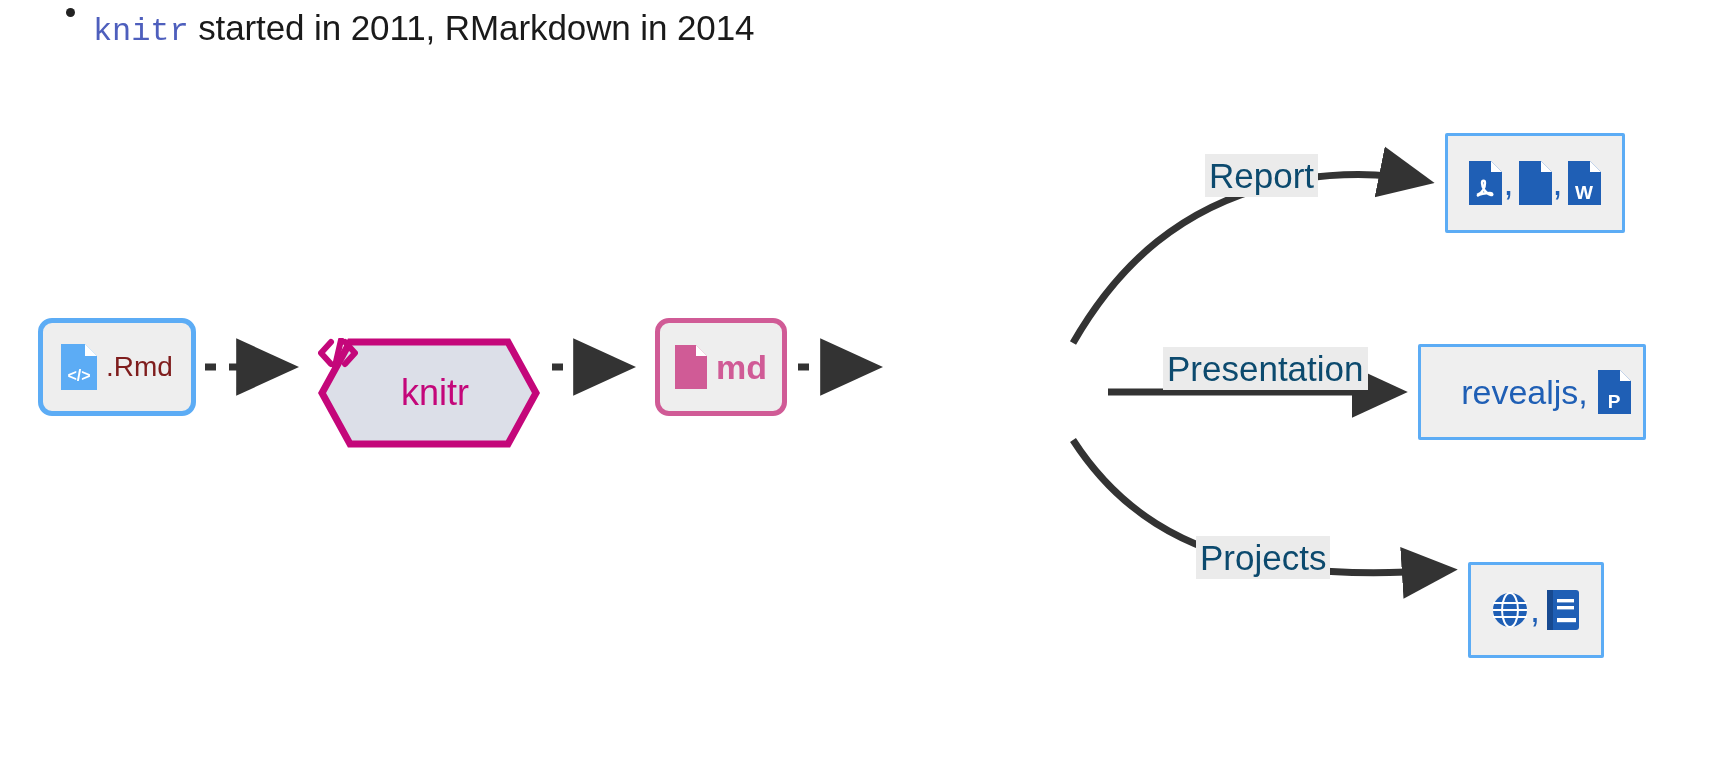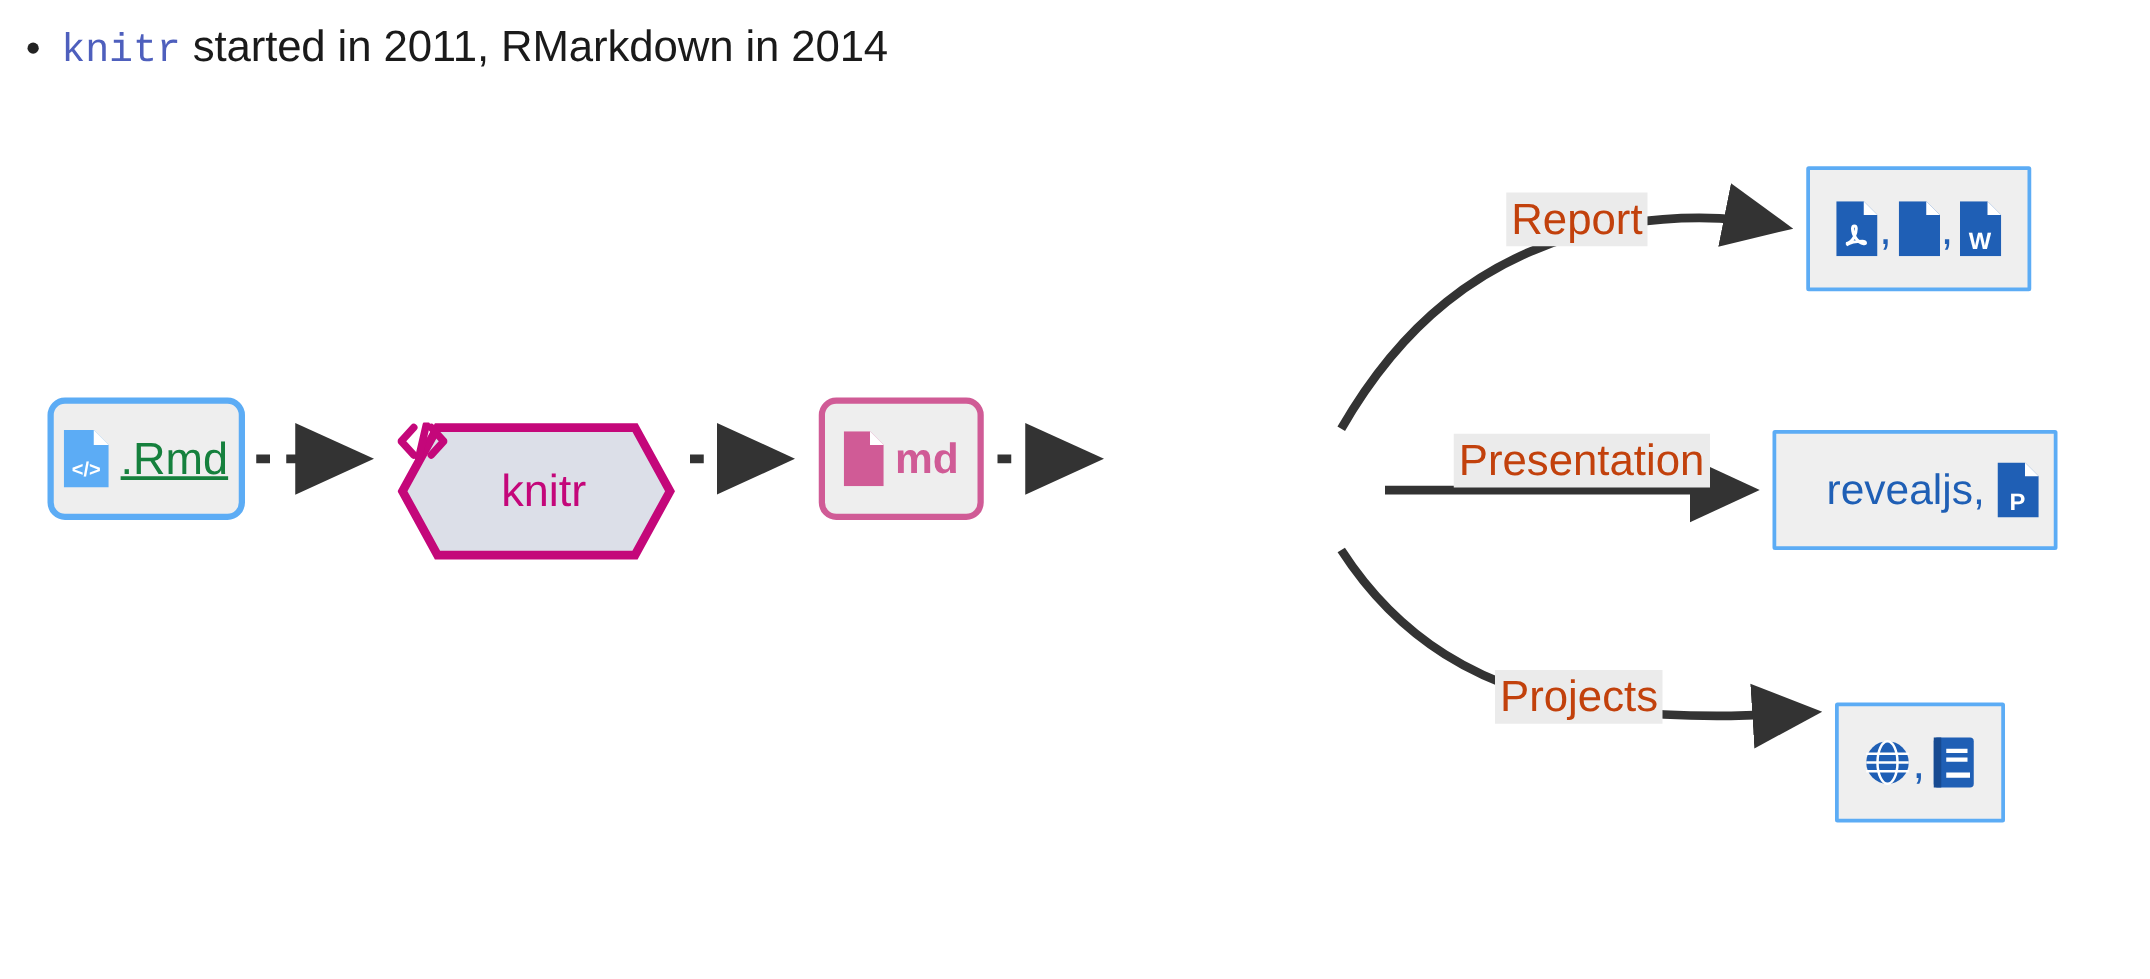--- a/index.html
+++ b/index.html
@@ -10,21 +10,21 @@
     font-family: "Liberation Sans", sans-serif;
     overflow: hidden;
   }
   #page { position: relative; width: 1720px; height: 783px; background: #ffffff; }
 
   
   .bullet-row {
     position: absolute;
     left: 0px; top: 8px;
     width: 1100px; height: 60px;
-    display: flex; align-items: center;
+    display: flex;  padding-left: 44px;
   }
   .bullet-dot {
     width: 9px; height: 9px; border-radius: 50%;
     background: #222222;
     margin-left: 22px; margin-right: 18px;
     flex: 0 0 auto;
   }
   .bullet-text {
     font-size: 35px;
     color: #1a1a1a;
@@ -67,34 +67,34 @@
   .hexlabel {
     position: absolute; left: 0; top: 0;
     width: 100%; height: 100%;
     display: flex; align-items: center; justify-content: center;
     gap: 12px;
   }
   .h-knitr  { left: 318px; top: 338px; width: 222px; height: 110px; }
   .h-pandoc { left: 908px; top: 340px; width: 200px; height: 106px; }
 
   .lbl { white-space: nowrap; }
-  .lbl-rmd    { color: #15803d; font-size: 36px; text-decoration: underline; }
+  .lbl-rmd    { color: #7f1d1d; font-size: 28px; }
   .lbl-knitr  { color: #c4077a; font-size: 36px; }
   .lbl-md     { color: #d05b96; font-size: 34px; font-weight: bold; }
   .lbl-pandoc { color: #1480ab; font-size: 33px; }
   .lbl-reveal { color: #1f5fb5; font-size: 34px; }
 
   .icon { display: inline-flex; align-items: center; justify-content: center; flex: 0 0 auto; }
   .icon-gap { margin-right: 9px; }
 
   
   .edge-label {
     position: absolute;
     background: #ebebeb;
-    color: #c2410c;
+    color: #0c4a6e;
     font-size: 35px;
     line-height: 1.12;
     padding: 2px 4px;
     white-space: nowrap;
   }
   .el-report { left: 1205px; top: 154px; }
   .el-pres   { left: 1163px; top: 347px; }
   .el-proj   { left: 1196px; top: 536px; }
 
   .out-inner { display: flex; align-items: center; justify-content: center; gap: 0px; }

